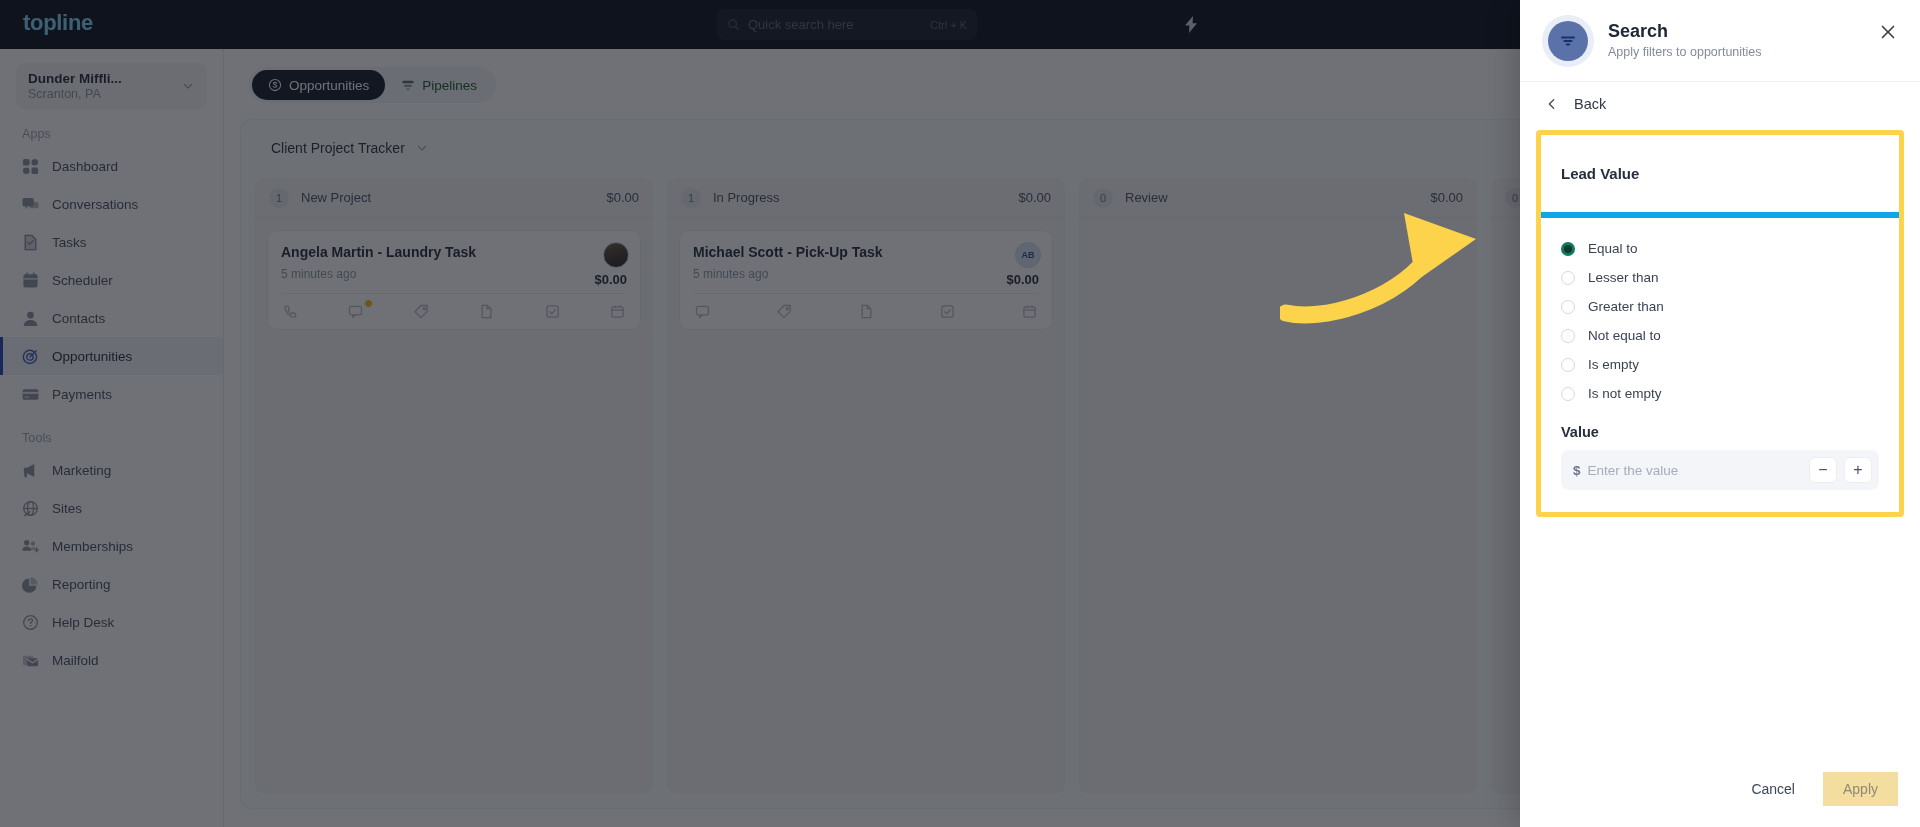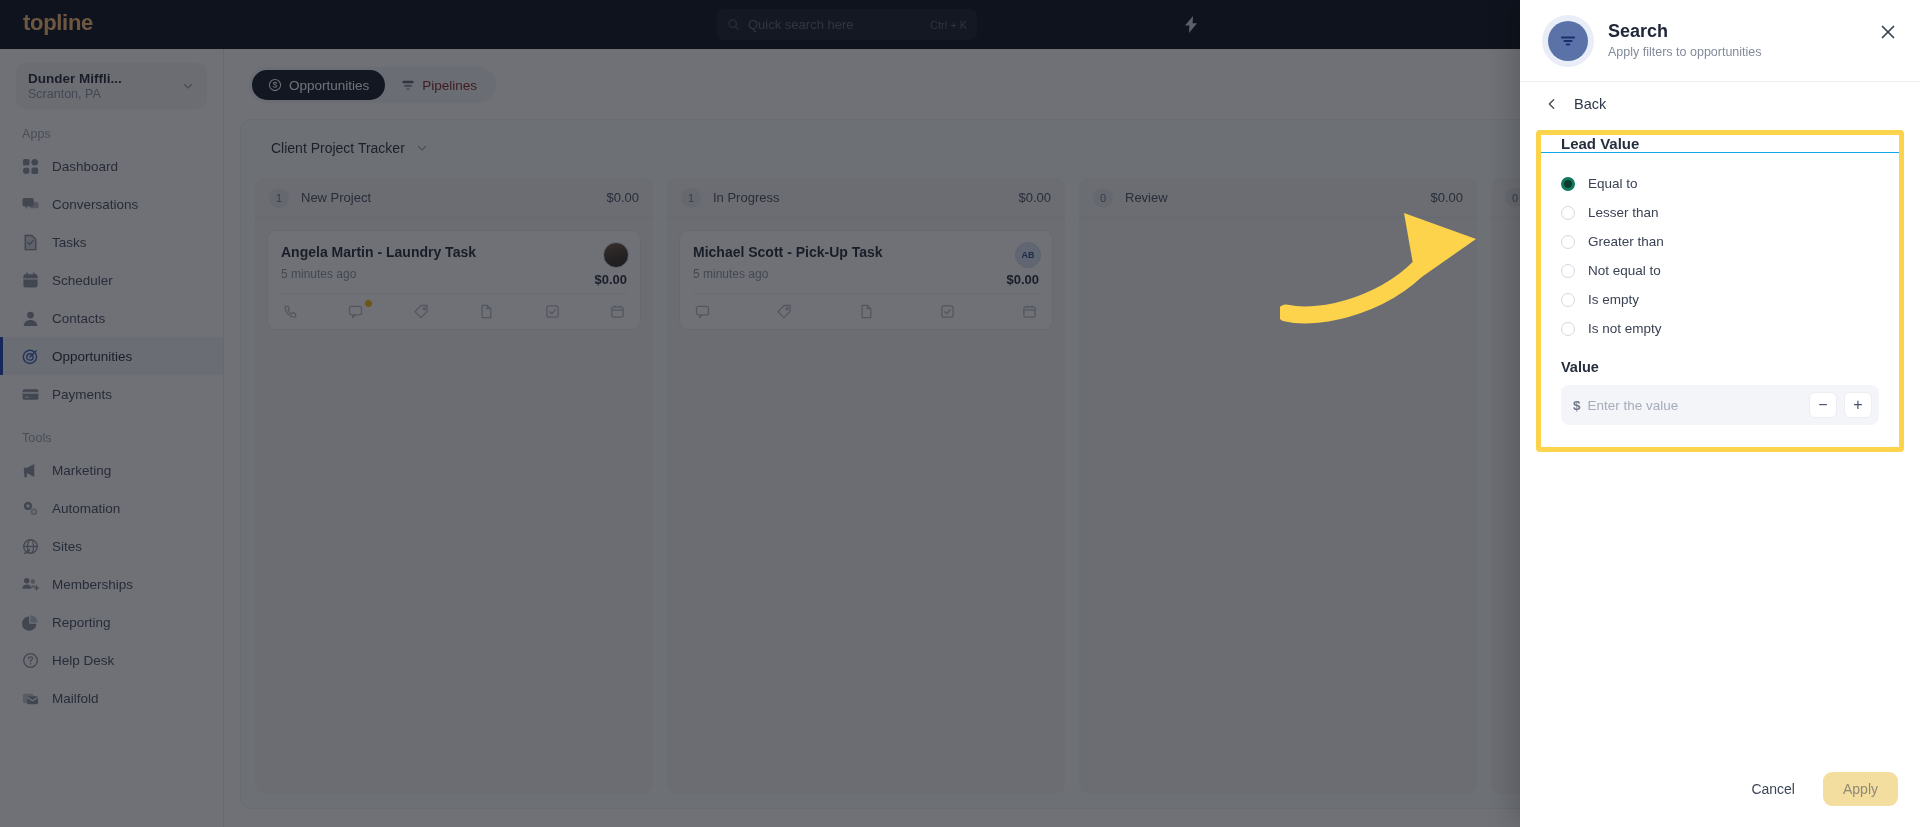--- a/index.html
+++ b/index.html
@@ -15,21 +15,21 @@
   .app-layer { position: absolute; inset: 0; }
 
   .topbar {
     position: absolute; top: 0; left: 0; width: 1920px; height: 49px;
     background: #050a16;
     display: flex; align-items: center;
   }
   .brand {
     position: absolute; left: 23px; top: 10px;
     font-size: 22px; font-weight: 700; letter-spacing: -0.3px;
-    color: #fdba74;
+    color: #7dd3fc;
   }
   .qsearch {
     position: absolute; left: 717px; top: 9px; width: 260px; height: 31px;
     background: #101624; border-radius: 7px;
     display: flex; align-items: center; padding: 0 10px; gap: 8px;
   }
   .qsearch .magn { width: 13px; height: 13px; flex: 0 0 auto; opacity: .45; }
   .qsearch .ph { font-size: 13px; color: #5c6374; flex: 1; }
   .qsearch .kbd { font-size: 11px; color: #545b6b; white-space: nowrap; }
   .bolt-btn {
@@ -71,21 +71,21 @@
 
   
   .main { position: absolute; top: 49px; left: 224px; right: 0; bottom: 0; background: #ffffff; }
   .seg-wrap {
     position: absolute; left: 25px; top: 18px; height: 36px;
     background: #f2f3f6; border-radius: 19px; display: flex; align-items: center;
     padding: 3px;
   }
   .seg {
     height: 30px; border-radius: 16px; display: flex; align-items: center; gap: 7px;
-    padding: 0 16px; font-size: 13.5px; color: #7f1d1d;
+    padding: 0 16px; font-size: 13.5px; color: #14532d;
   }
   .seg.on { background: #0c1324; color: #ffffff; font-weight: 500; }
   .seg .ic { width: 14px; height: 14px; }
 
   .board {
     position: absolute; left: 16px; right: 16px; top: 70px; bottom: 18px;
     background: #fafbfc; border: 1px solid #eceef2; border-radius: 12px;
   }
   .board-head { height: 56px; display: flex; align-items: center; padding: 0 18px; }
   .pipe-sel {
@@ -159,21 +159,21 @@
   .p-sub { font-size: 12.5px; color: #828a9b; line-height: 17px; margin-top: 2px; }
   .close-btn {
     position: absolute; right: 18px; top: 18px; width: 28px; height: 28px;
     display: flex; align-items: center; justify-content: center; border-radius: 6px;
   }
   .back-row { height: 44px; display: flex; align-items: center; gap: 10px; padding: 0 20px; }
   .back-ic { width: 24px; height: 24px; border-radius: 5px; display:flex; align-items:center; justify-content:center; }
   .back-lbl { font-size: 14.5px; color: #303848; }
 
   .hl-box { margin: 4px 16px 0 16px; border: 5px solid #fcd34b; border-radius: 4px; background: #fff; }
-  .lv-head { padding: 0 20px; border-bottom: 1px solid #0ea5e9; }
+  .lv-head { padding: 30px 20px; border-bottom: 6px solid #0ea5e9; }
   .lv-title { font-size: 15px; font-weight: 600; color: #262e3e; }
   .lv-body { padding: 16px 20px 22px 20px; }
   .radio-row { height: 29px; display: flex; align-items: center; gap: 13px; }
   .radio {
     width: 14px; height: 14px; border-radius: 50%; border: 1.5px solid #d3d8e1;
     background: #fff; flex: 0 0 auto; position: relative;
   }
   .radio.on { border: 3.5px solid #0f7b5c; background: #0b3b2c; }
   .radio-lbl { font-size: 13.5px; color: #3a4254; }
 
@@ -189,21 +189,21 @@
     display: flex; align-items: center; justify-content: center;
     font-size: 16px; color: #47506a; border: 1px solid #eceef2;
   }
 
   .panel-foot {
     margin-top: auto; height: 76px; display: flex; align-items: center;
     justify-content: flex-end; gap: 12px; padding: 0 22px;
   }
   .btn-cancel { font-size: 14px; color: #3d4656; padding: 9px 16px; border-radius: 7px; }
   .btn-apply {
-    font-size: 14px; color: #6b6146; background: #f0d481; padding: 9px 20px; border-radius: 9px;
+    font-size: 14px; color: #6b6146; background: #f0d481; padding: 9px 20px; border-radius: 0;
     opacity: .75;
   }
 
   
   .arrow-svg { position: absolute; left: 1280px; top: 195px; width: 220px; height: 135px; }
 </style>
 </head>
 <body>
 
 <div id="root">
@@ -316,29 +316,20 @@
         <div class="sec-label">Tools</div>
 
         <div class="nav-item">
           <svg class="ic" viewBox="0 0 18 18" fill="#5b6478">
             <path d="M2 6.2h3.5L13 2v14L5.5 11.8H2z"></path>
               <rect x="2.4" y="11" width="2.8" height="5.4" rx="1.2"></rect>
           </svg>
           <span>Marketing</span>
         </div>
 
-        <div class="nav-item">
-          <svg class="ic" viewBox="0 0 18 18" fill="#5b6478">
-            <circle cx="6.3" cy="6.3" r="4.4"></circle>
-              <circle cx="6.3" cy="6.3" r="1.7" fill="#fff"></circle>
-            <circle cx="12.6" cy="12.4" r="3.6" opacity=".55"></circle>
-              <circle cx="12.6" cy="12.4" r="1.4" fill="#fff"></circle>
-          </svg>
-          <span>Automation</span>
-        </div>
 
         <div class="nav-item">
           <svg class="ic" viewBox="0 0 18 18" fill="none" stroke="#5b6478" stroke-width="1.4">
             <circle cx="9" cy="9" r="7.2"></circle>
               <ellipse cx="9" cy="9" rx="3.2" ry="7.2"></ellipse>
               <line x1="1.8" y1="9" x2="16.2" y2="9"></line>
             <path d="M8 12.5 3.2 16.2" stroke-width="1.8" stroke-linecap="round"></path>
           </svg>
           <span>Sites</span>
         </div>

